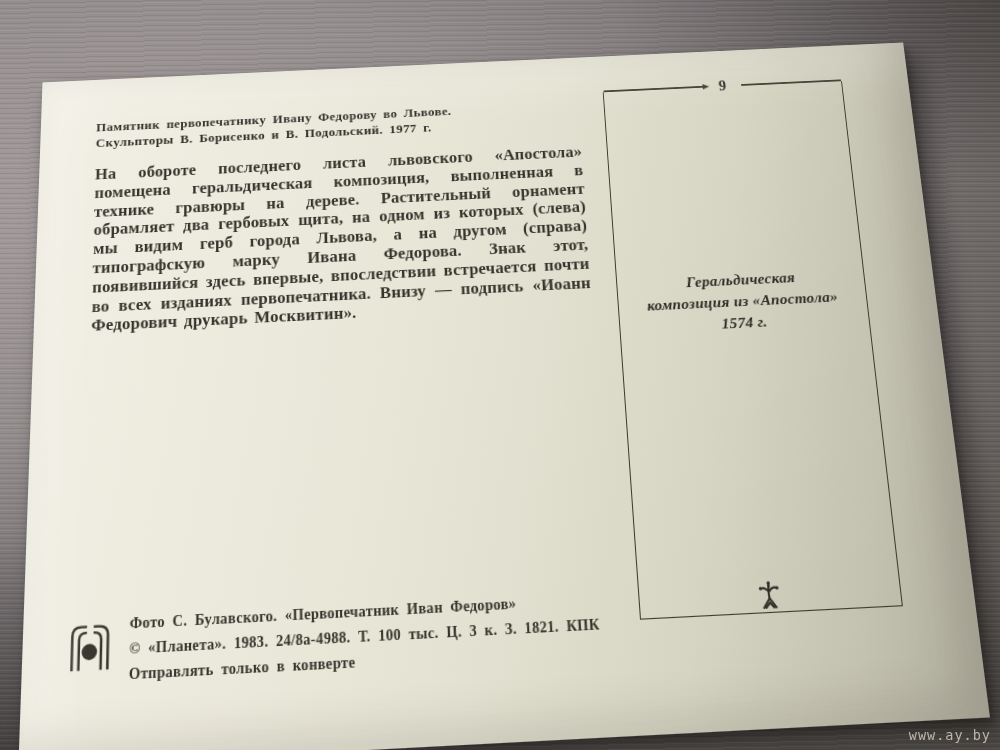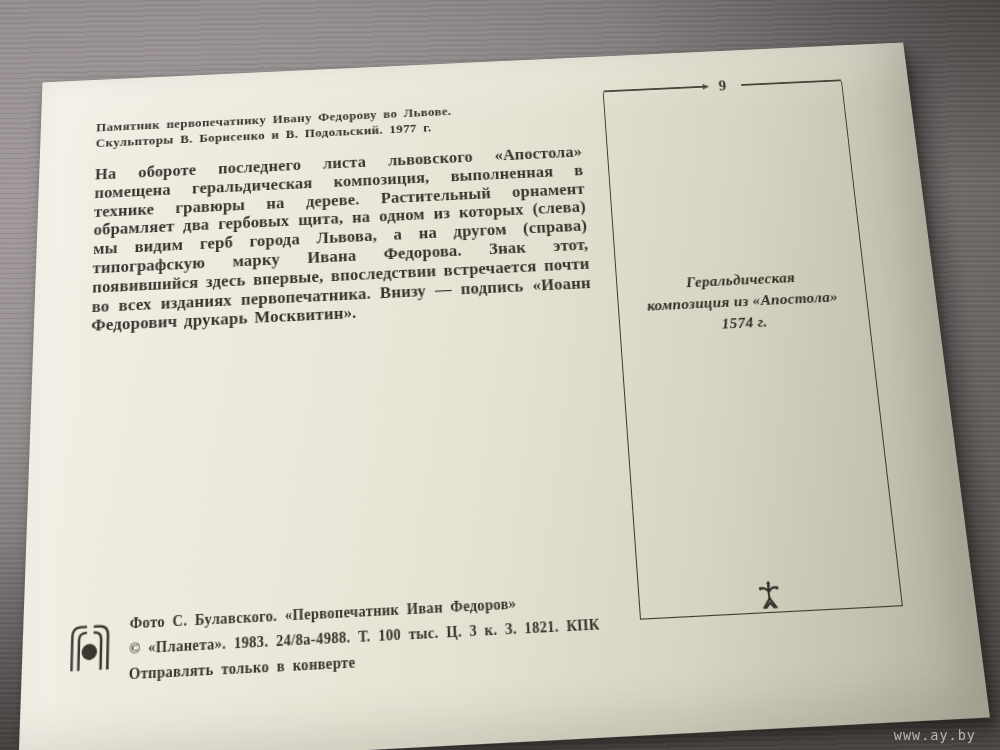--- a/index.html
+++ b/index.html
@@ -99,21 +99,21 @@
   
   .imprint { position: absolute; left: 40px; top: 540px; }
   .publisher-logo { position: absolute; left: 0; top: 6px; }
   .imprint-lines { position: absolute; left: 62px; top: 0; width: 560px; white-space: nowrap; }
   .imprint-line {
     font-size: 14px; font-weight: 700; line-height: 23px;
     letter-spacing: 0.3px; word-spacing: 3.5px; color: #35332b;
   }
 
   .watermark {
-    position: absolute; right: 24px; bottom: 7px;
+    position: absolute; right: 9px; bottom: 7px;
     font-family: "DejaVu Sans Mono", monospace;
     font-size: 13.5px; letter-spacing: 1px;
     color: rgba(208,202,192,0.85);
   }
 </style>
 </head>
 <body>
 
 <div class="surface"></div>
 

